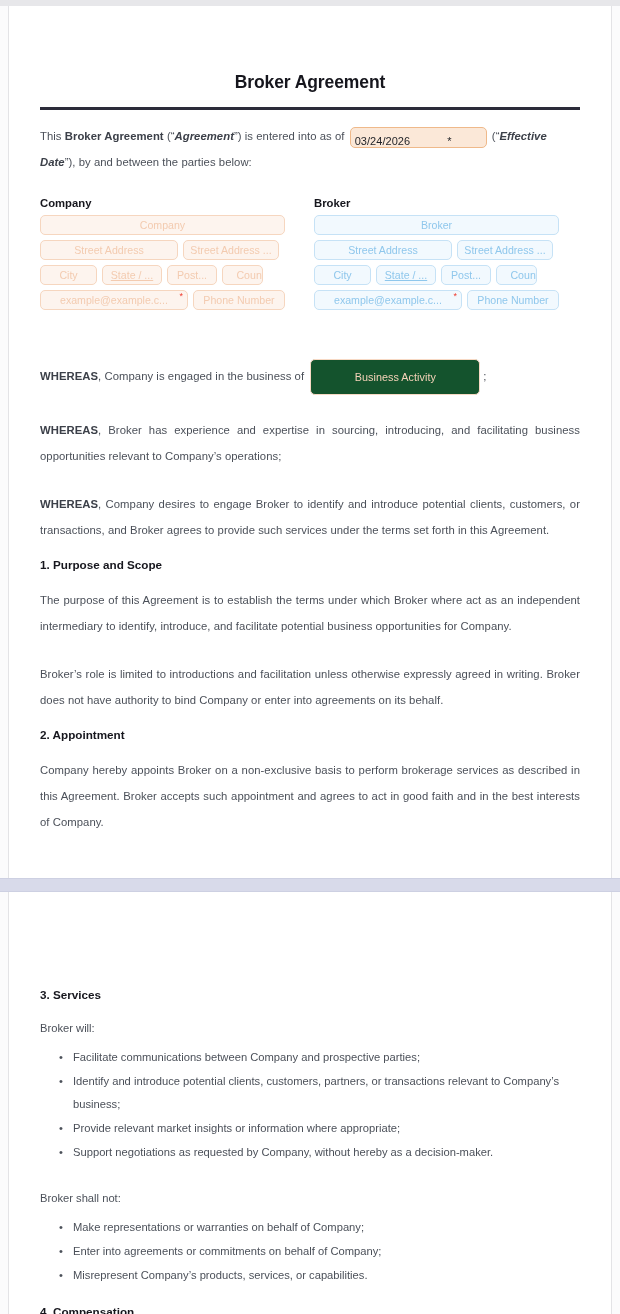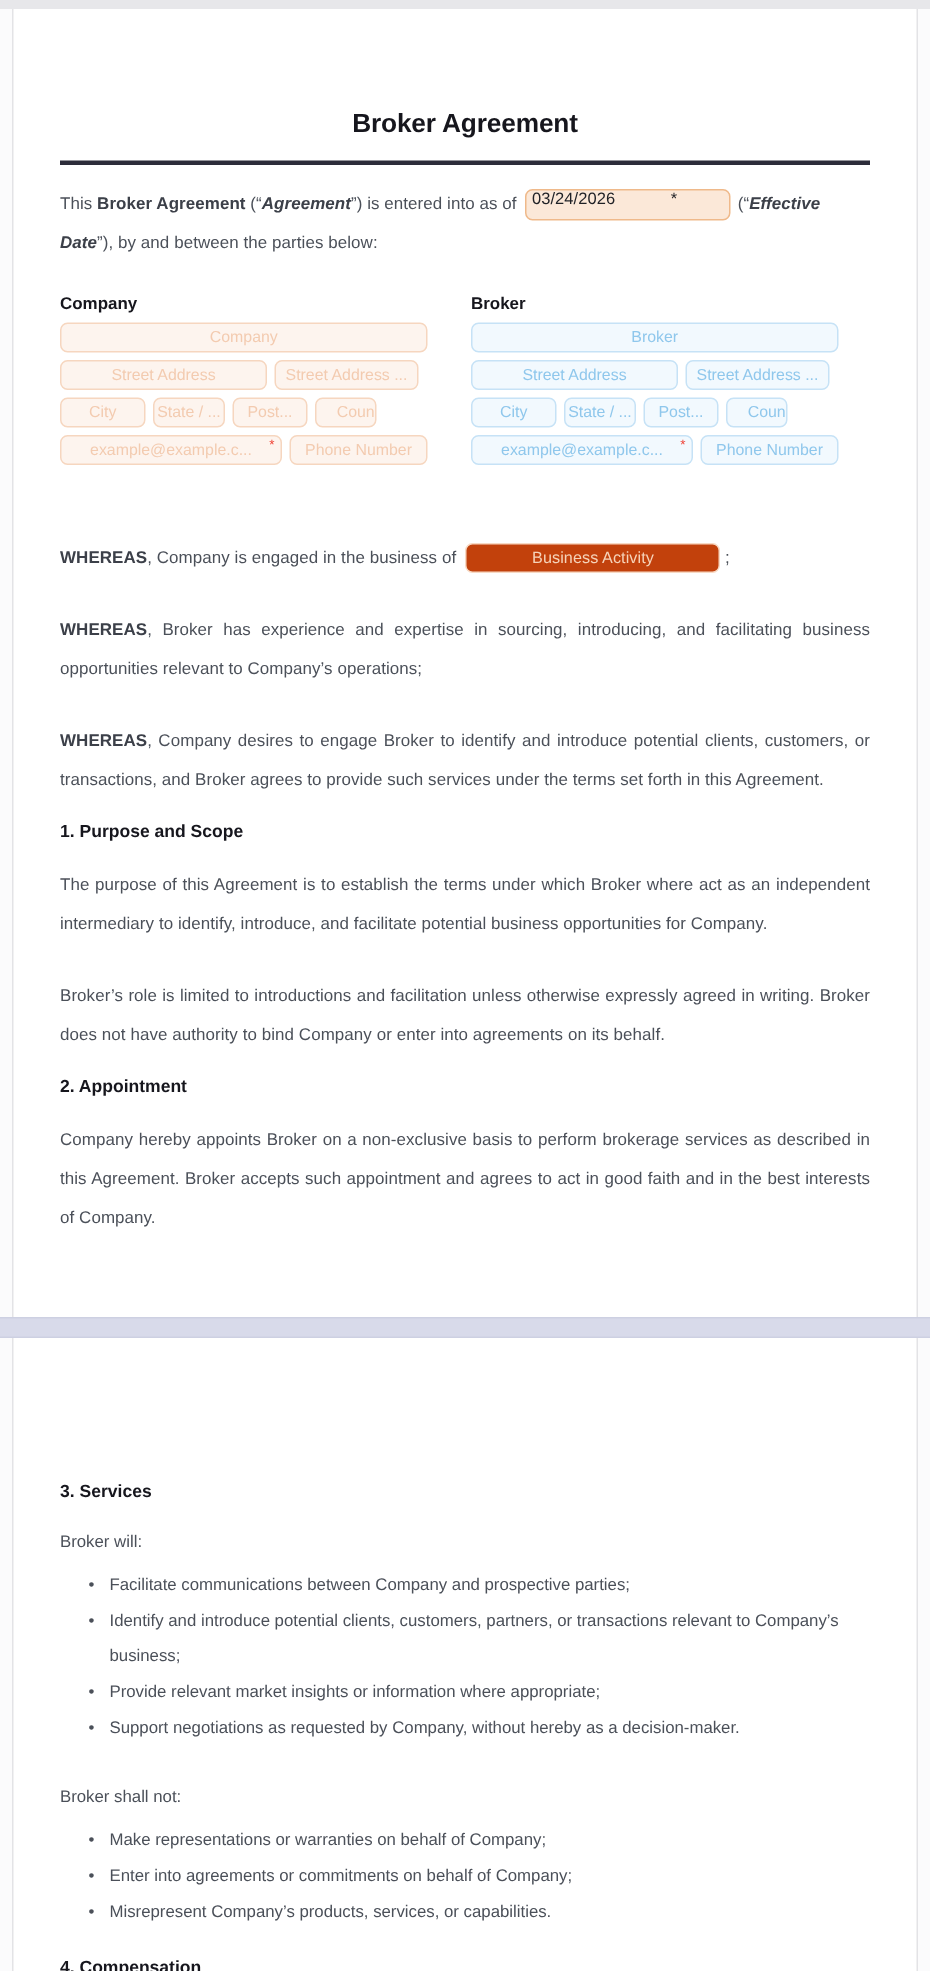--- a/index.html
+++ b/index.html
@@ -150,30 +150,30 @@
   
   .parties {
     display: flex;
     gap: 29px;
   }
   .party { width: 245px; }
   .w-full { width: 100%; }
   .w-addr1 { width: 138px; }
   .w-addr2 { width: 96px; text-align: center; }
   .w-city { width: 57px; }
-  .w-state { width: 48px; }
+  .w-state { width: 60px; text-decoration: underline; }
   .w-post { width: 50px; }
   .w-country { width: 41px; padding-left: 25px; }
   .w-email { width: 148px; }
   .w-phone { width: 92px; }
 
   
   .date-field {
     display: inline-flex;
-    align-items: flex-end;
+    align-items: flex-start;
     position: relative;
     box-sizing: border-box;
     width: 137px;
     height: 21px;
     border-radius: 5px;
     background: #fbe8d8;
     border: 1px solid #efb98a;
     color: #1f2126;
     font-size: 11px;
     padding-left: 4px;
@@ -181,23 +181,23 @@
     margin: 0 2px;
     cursor: text;
     gap: 37px;
   }
   .biz-field {
     display: inline-flex;
     align-items: center;
     justify-content: center;
     box-sizing: border-box;
     width: 170px;
-    height: 20px;
+    height: 36px;
     border-radius: 5px;
-    background: #c2410c;
+    background: #14532d;
     border: 1px solid #f7d9c4;
     color: #f6d3b9;
     font-size: 10.8px;
     vertical-align: middle;
     margin: 0 3px;
     cursor: text;
   }
 
   ul.bullets {
     margin: 0;

